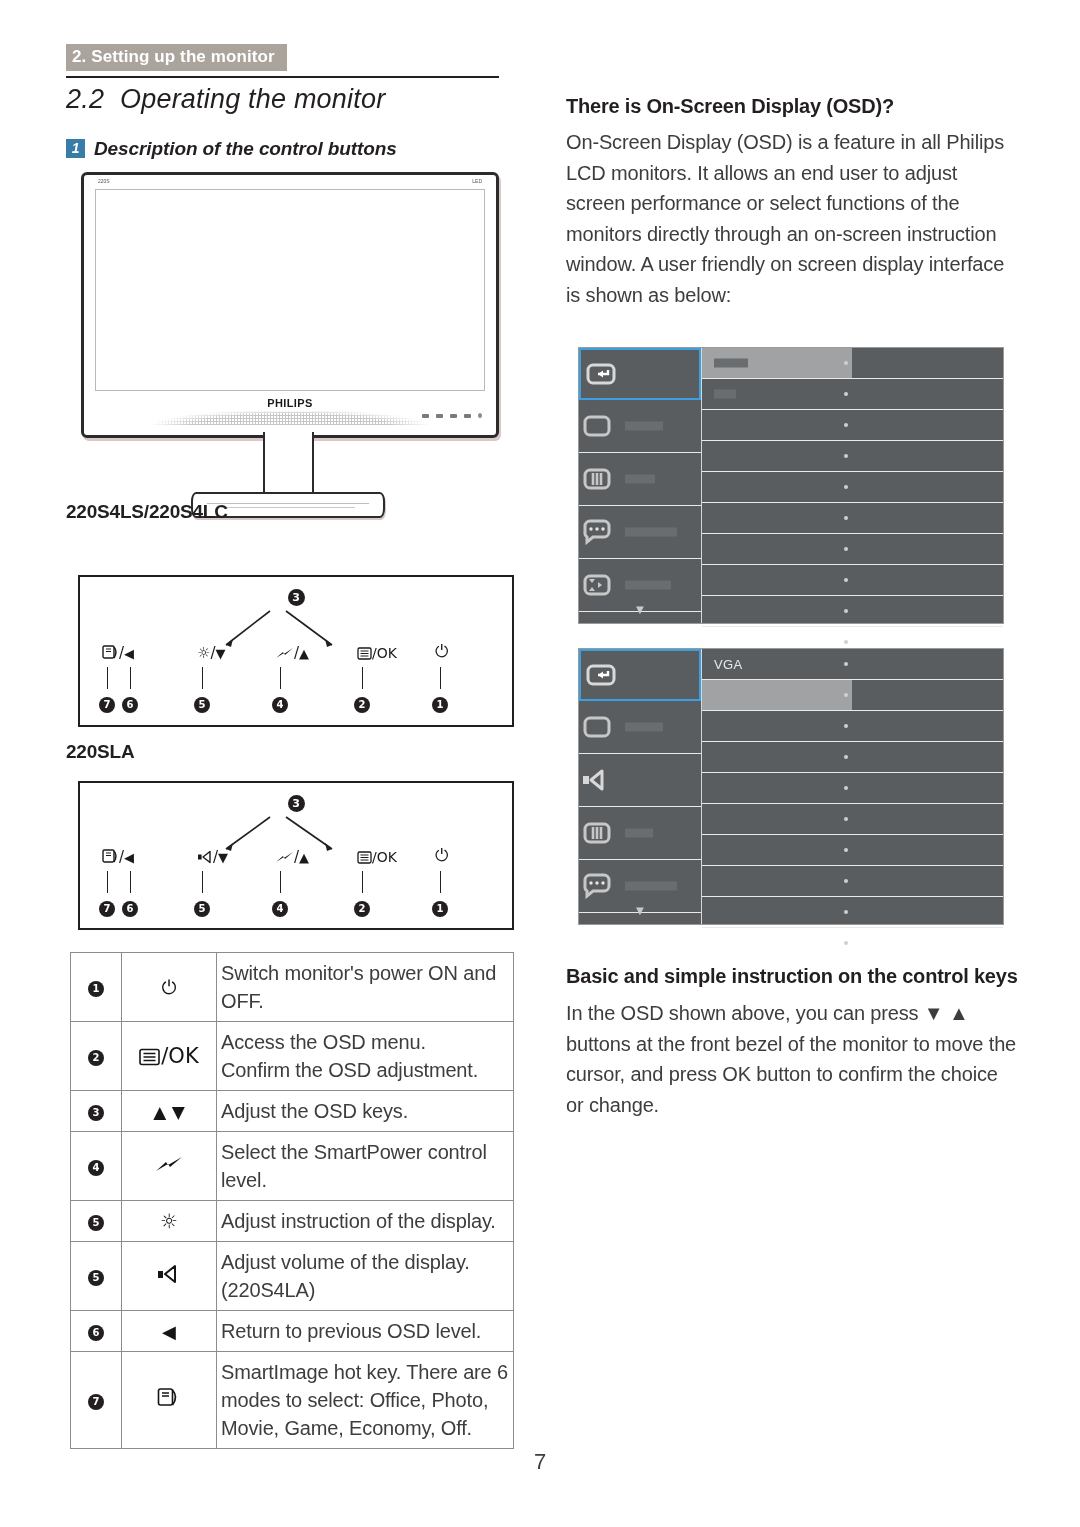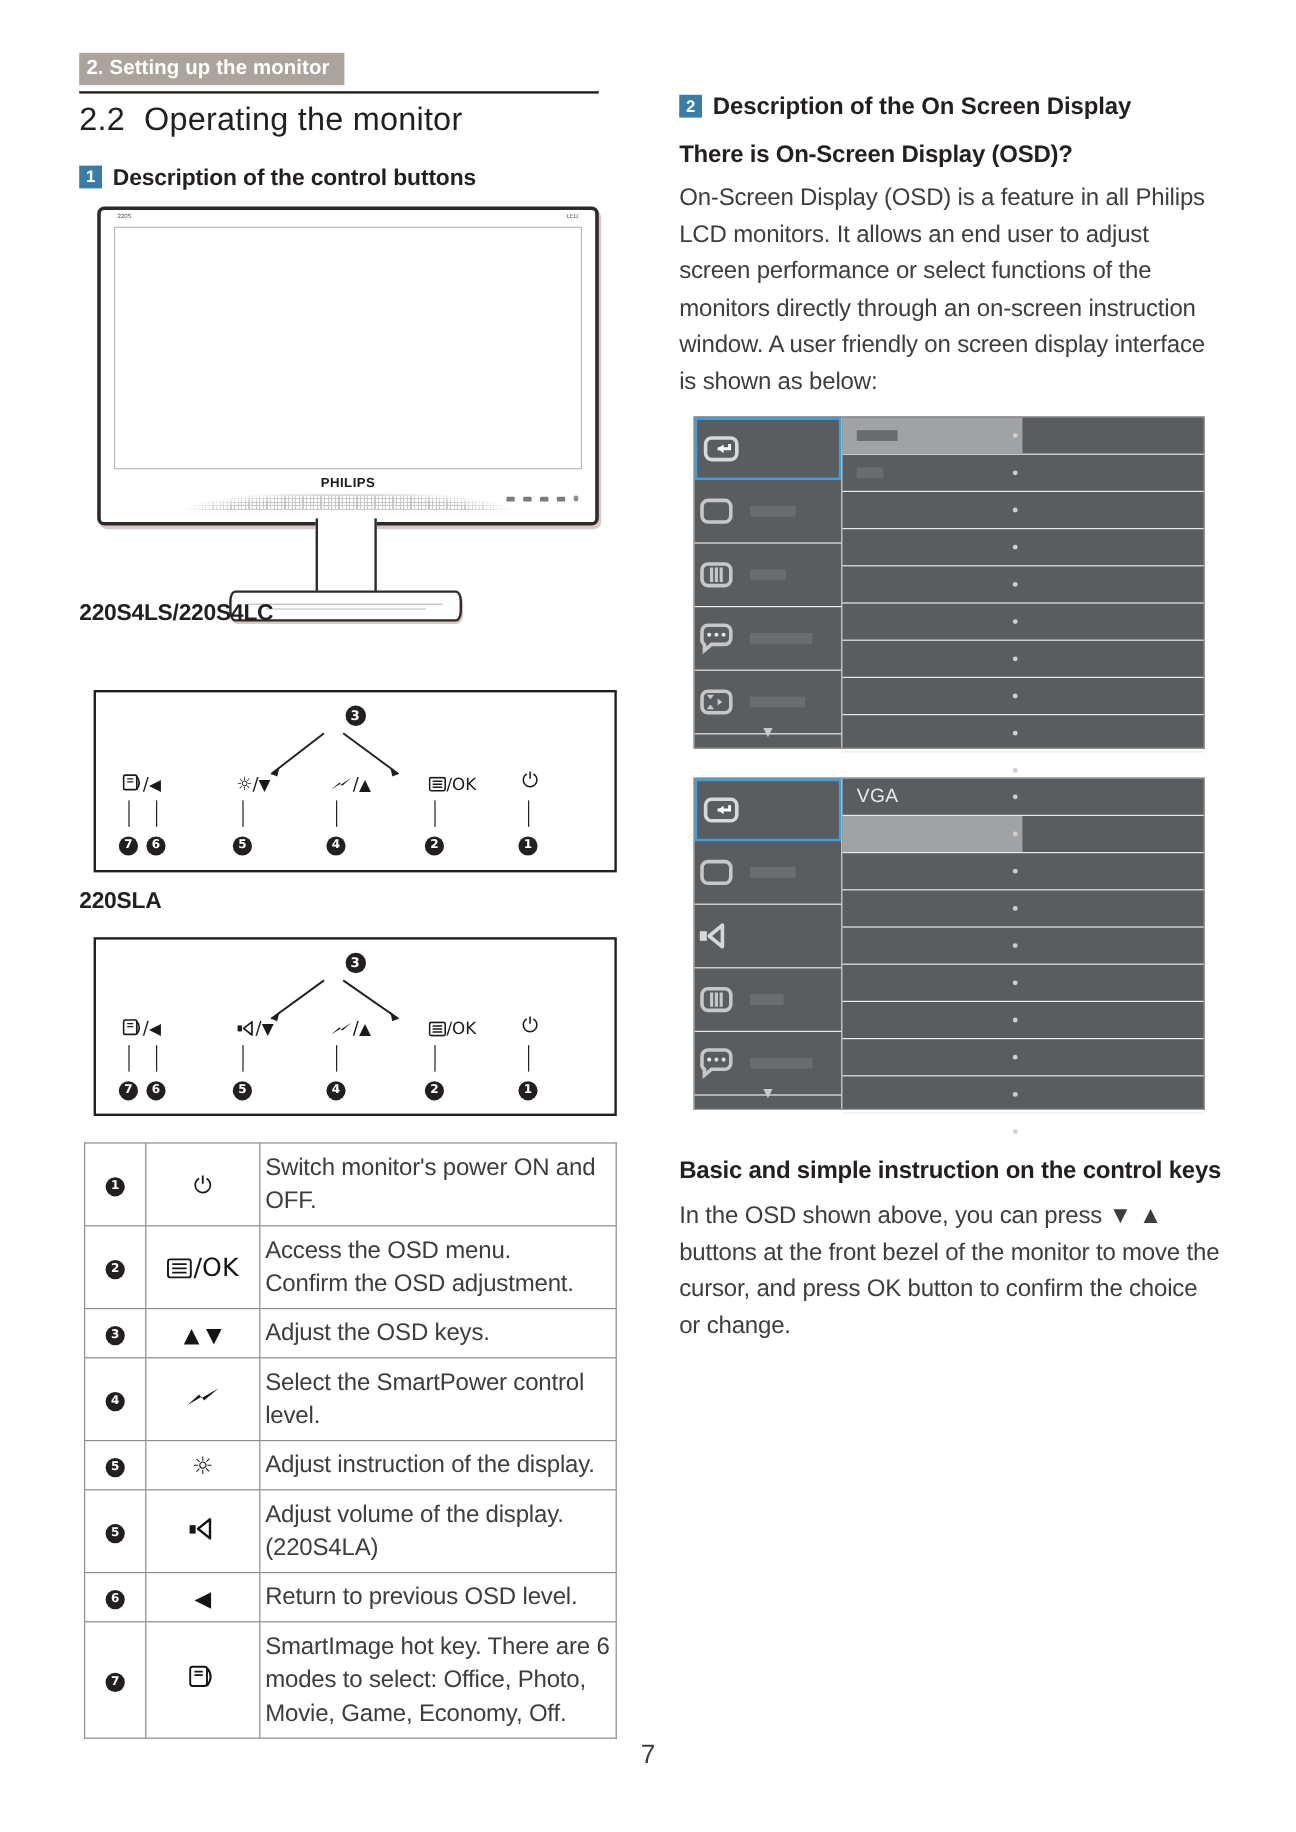--- a/index.html
+++ b/index.html
@@ -22,21 +22,21 @@
     font-weight:bold;
     letter-spacing:.1px;
     padding:4px 12px 5px 6px;
     line-height:1.05;
   }
   .rule{
     position:absolute;left:66px;top:76px;width:433px;height:2px;background:#231f20;
   }
 
   
-  .colL{position:absolute;left:66px;top:84px;width:450px;}
+  .colL{position:absolute;left:66px;top:84px;width:450px;font-style:italic;}
   .colR{position:absolute;left:566px;top:78px;width:452px;}
 
   h2.sec{
     font-size:27px;font-weight:normal;margin:0;padding:0;
     letter-spacing:.2px;
   }
   h2.sec .num{display:inline-block;width:54px;}
 
   .numbox{
     display:inline-block;width:19px;height:19px;
@@ -148,21 +148,21 @@
   .osd-row:last-child{border-bottom:none;}
   .osd-row .dot{
     position:absolute;left:142px;top:50%;transform:translateY(-50%);
     width:4px;height:4px;border-radius:50%;background:#cfcfcf;
   }
   .osd-row .hl{
     position:absolute;left:0;top:0;bottom:0;width:150px;background:#a0a2a4;
   }
   .osd-row .lbl{
     position:absolute;left:12px;top:50%;transform:translateY(-50%);
-    color:#e8e8e8;font-size:16px;letter-spacing:.3px;
+    color:#e8e8e8;font-size:13px;letter-spacing:.3px;
   }
   .osd-row .ghost{
     position:absolute;left:12px;top:50%;transform:translateY(-50%);
     height:9px;background:#6a6d70;
   }
   .osd-side-item{
     position:relative;height:52px;border-bottom:1px solid #e9e9e9;
   }
   .osd-side-item:last-of-type{border-bottom:none;}
   .osd-side-item.sel{
@@ -388,23 +388,20 @@
             <path d="M5 6 h7 M5 9 h7" stroke="#151515" stroke-width="1.4"></path>
             <path d="M15.5 3 q6 7 0 15" fill="none" stroke="#151515" stroke-width="1.7"></path>
           </svg>
         </td>
         <td class="c-tx">SmartImage hot key. There are 6 modes to select: Office, Photo, Movie, Game, Economy, Off.</td>
       </tr>
     </tbody>
   </table>
 
   <div class="colR">
-    <div class="sub" style="font-size:20px">
-      <span class="numbox">2</span><span>Description of the On Screen Display</span>
-    </div>
     <div style="height:17px"></div>
     <div class="subplain">There is On-Screen Display (OSD)?</div>
     <div style="height:9px"></div>
     <p class="body">On-Screen Display (OSD) is a feature in all Philips LCD monitors. It allows an end user to adjust screen performance or select functions of the monitors directly through an on-screen instruction window. A user friendly on screen display interface is shown as below:</p>
   </div>
 
   <div class="osd" style="left:578px;top:347px;width:424px;height:275px;">
     <div class="osd-side">
       <div class="osd-side-item sel">
         <span class="osd-ic">

